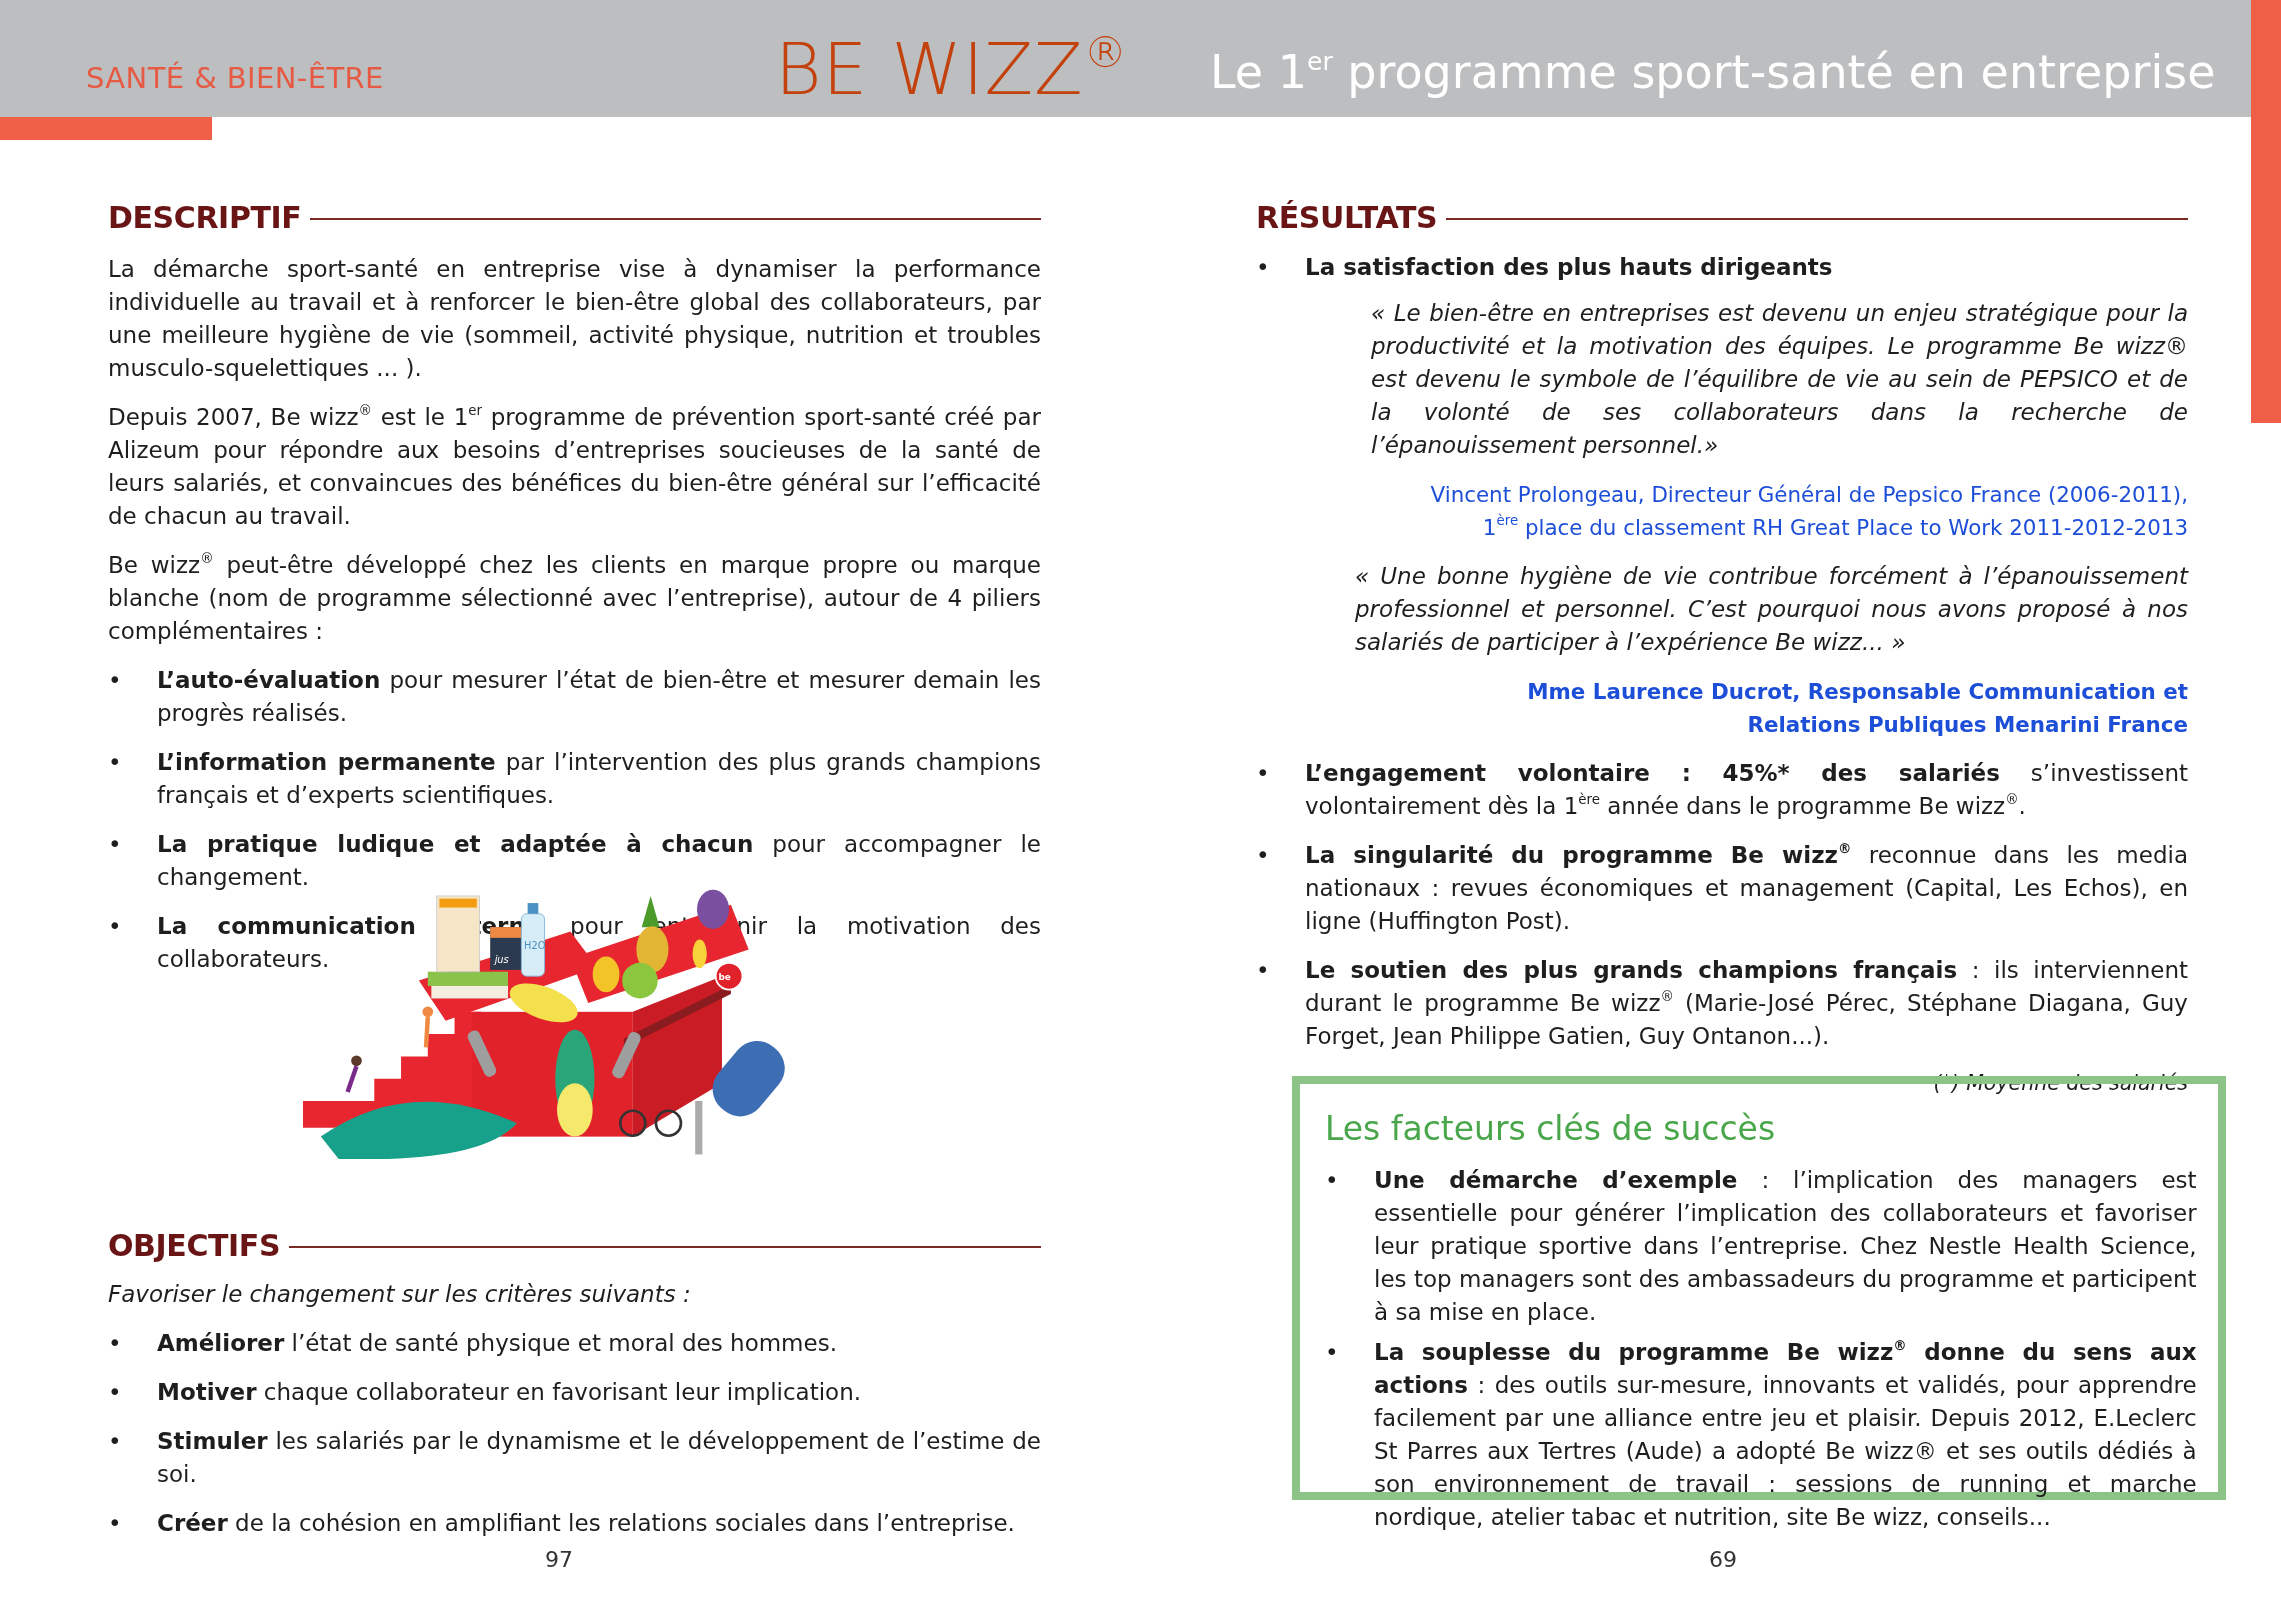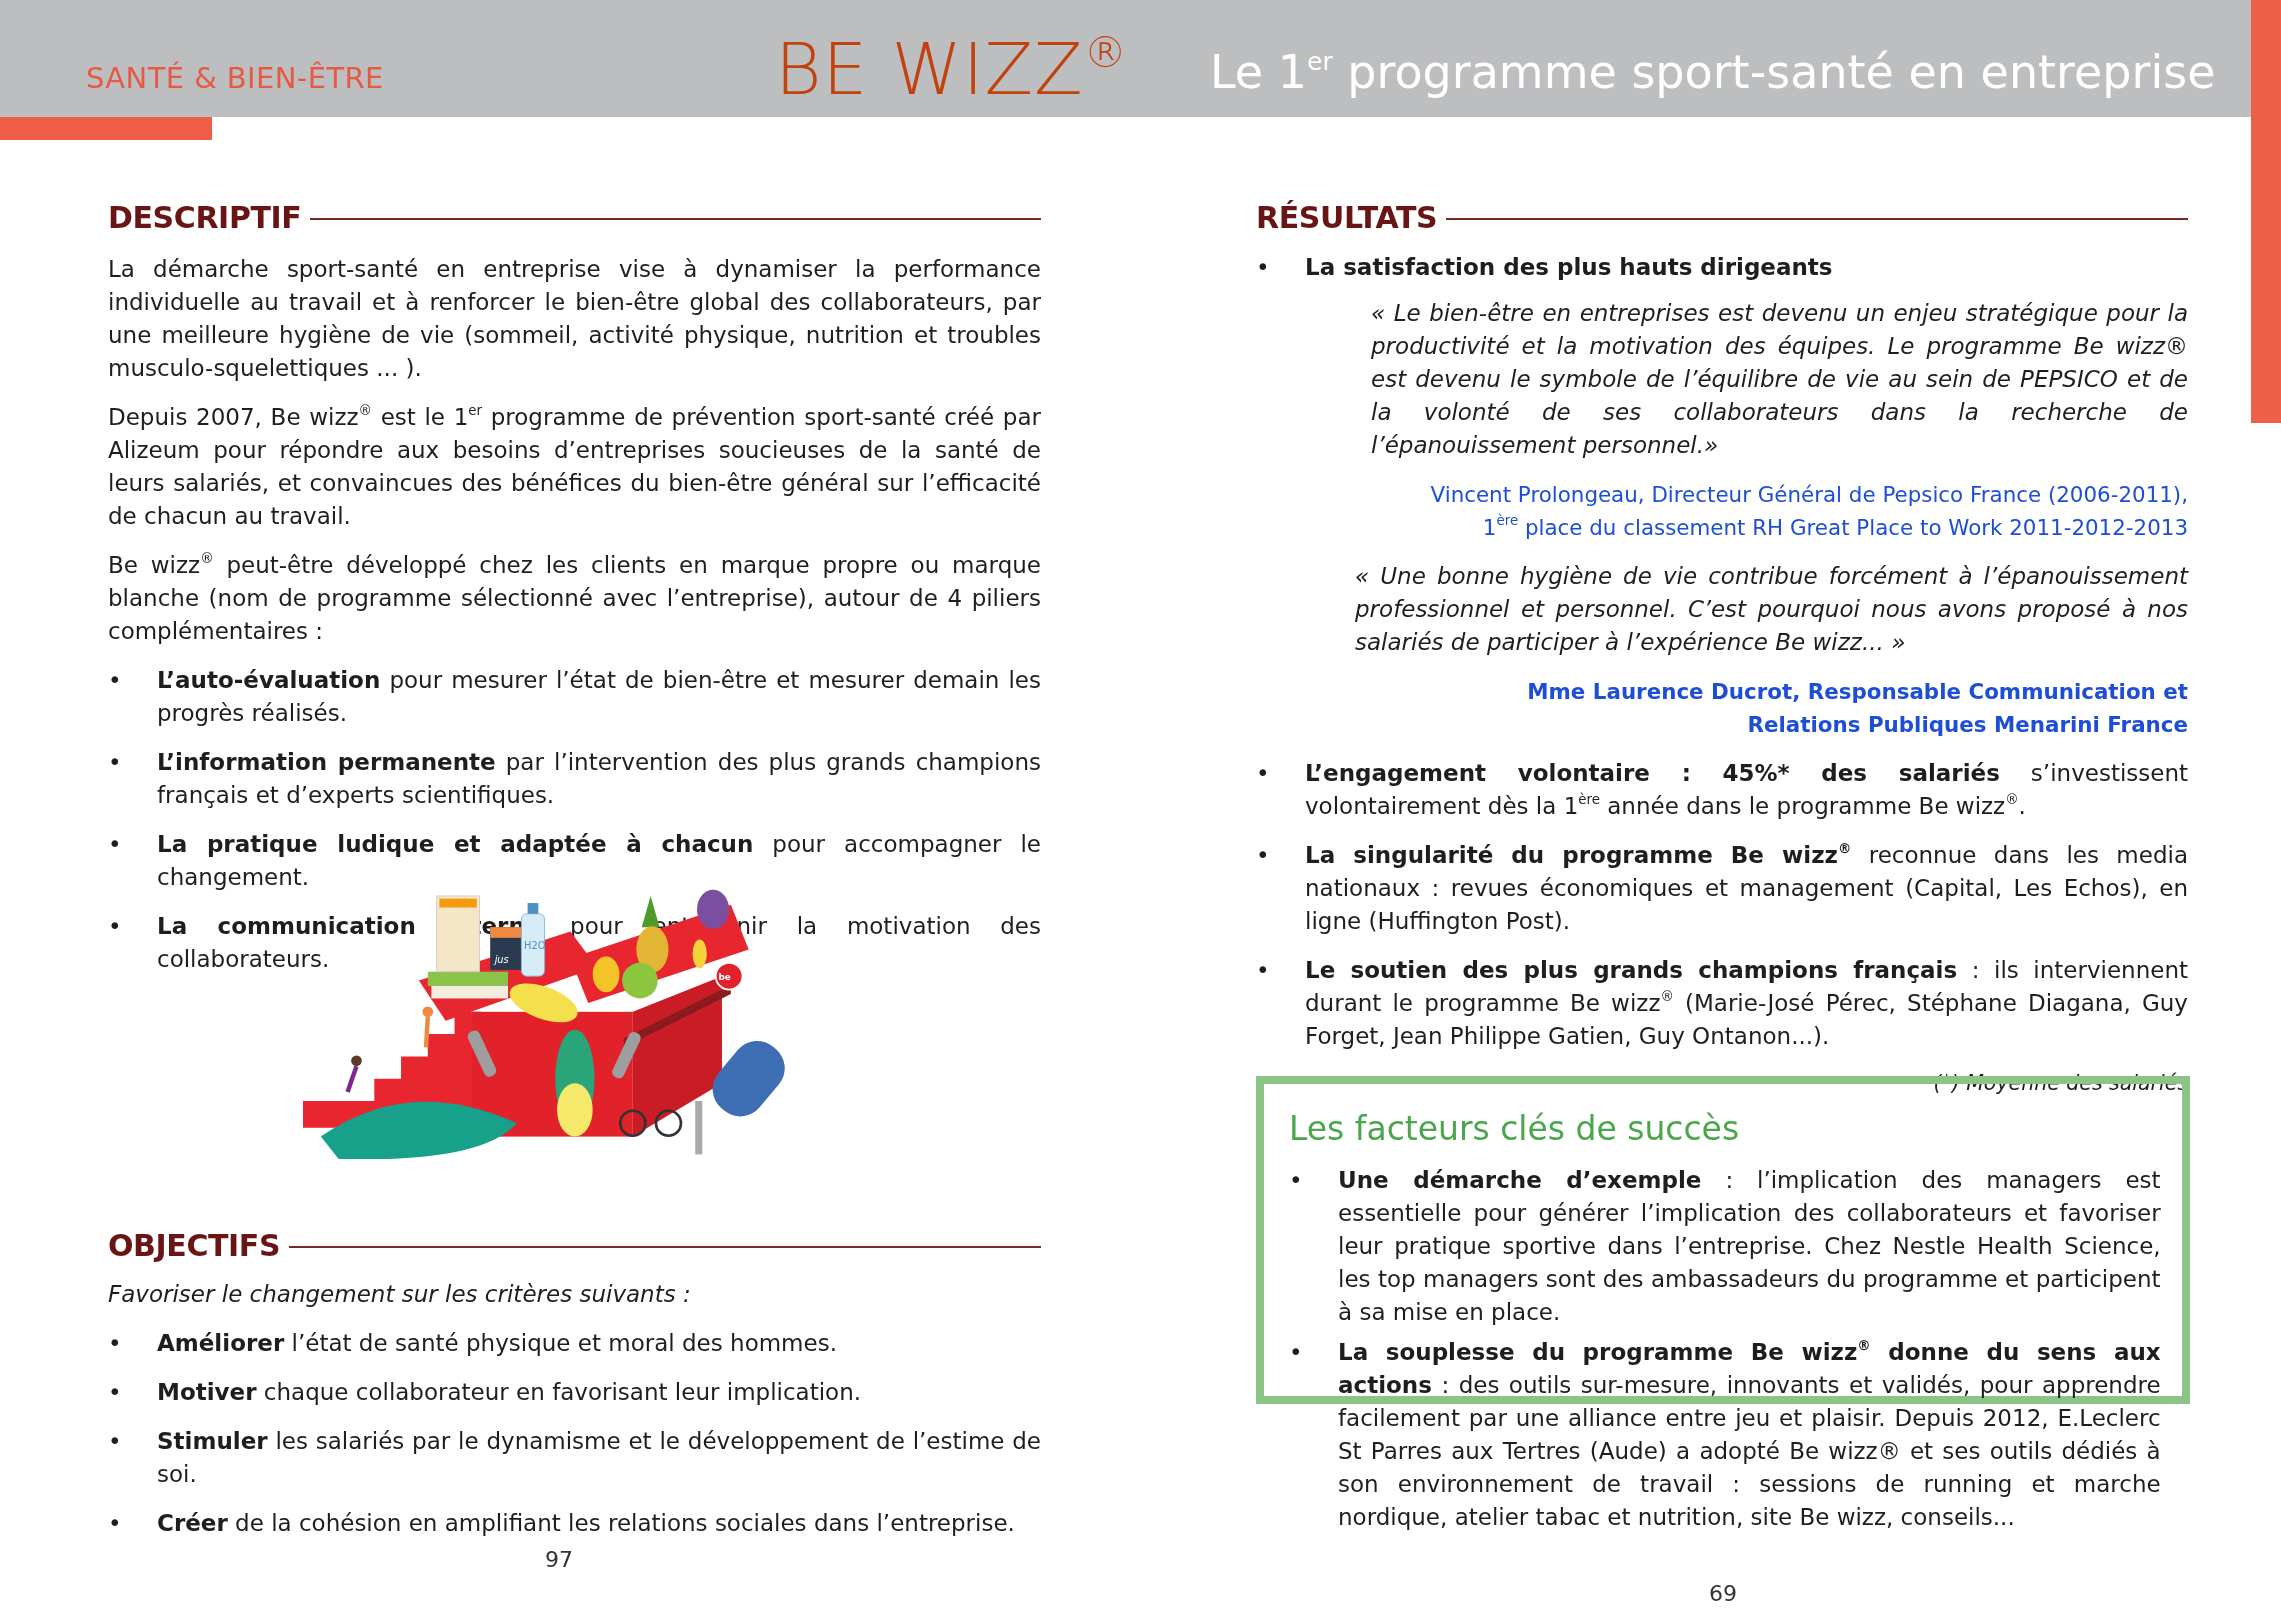--- a/index.html
+++ b/index.html
@@ -28,21 +28,21 @@
   ul.bullets { list-style: none; margin-top: 16px; }
   ul.bullets li { position: relative; padding-left: 49px; margin-bottom: 16px; text-align: justify; }
   ul.bullets li::before { content: "•"; position: absolute; left: 0; top: 0; font-size: 23px; }
   b { font-weight: bold; }
 
   .quote { font-style: italic; text-align: justify; }
   .cite { text-align: right; color: #1d4ed8; font-size: 21.4px; }
 
   .illustration { position: absolute; left: 303px; top: 878px; width: 517px; height: 281px; }
 
-  .success-box { position: absolute; left: 1256px; top: 1076px; width: 934px; height: 328px; border: 8px solid #8bc486; padding: 25px 21.4px 0 25px; }
+  .success-box { position: absolute; left: 1292px; top: 1076px; width: 934px; height: 424px; border: 8px solid #8bc486; padding: 25px 21.4px 0 25px; }
   .success-title { color: #4aa64a; font-size: 33px; line-height: 39px; margin-bottom: 16px; }
   .success-box ul.bullets li { margin-bottom: 7.1px; }
 
   .page-num { position: absolute; top: 1547px; font-size: 22px; color: #333; }
 </style>
 </head>
 <body>
 
 <div class="header"></div>
 <div class="header-accent"></div>
@@ -172,14 +172,14 @@
 
 <div class="success-box">
   <div class="success-title">Les facteurs clés de succès</div>
   <ul class="bullets" style="font-size:23px; line-height:33px; margin-top:0;">
     <li><b>Une démarche d’exemple</b><span> : l’implication des managers est essentielle pour générer l’implication des collaborateurs et favoriser leur pratique sportive dans l’entreprise. Chez Nestle Health Science, les top managers sont des ambassadeurs du programme et participent à sa mise en place.</span></li>
     <li><b><span>La souplesse du programme Be wizz</span><sup>®</sup><span> donne du sens aux actions</span></b><span> : des outils sur-mesure, innovants et validés, pour apprendre facilement par une alliance entre jeu et plaisir. Depuis 2012, E.Leclerc St Parres aux Tertres (Aude) a adopté Be wizz® et ses outils dédiés à son environnement de travail : sessions de running et marche nordique, atelier tabac et nutrition, site Be wizz, conseils...</span></li>
   </ul>
 </div>
 
 <div class="page-num" style="left:545px;">97</div>
-<div class="page-num" style="left:1709px;margin-top:34px;">69</div>
+<div class="page-num" style="left:1709px;">69</div>
 
 
 </body></html>

